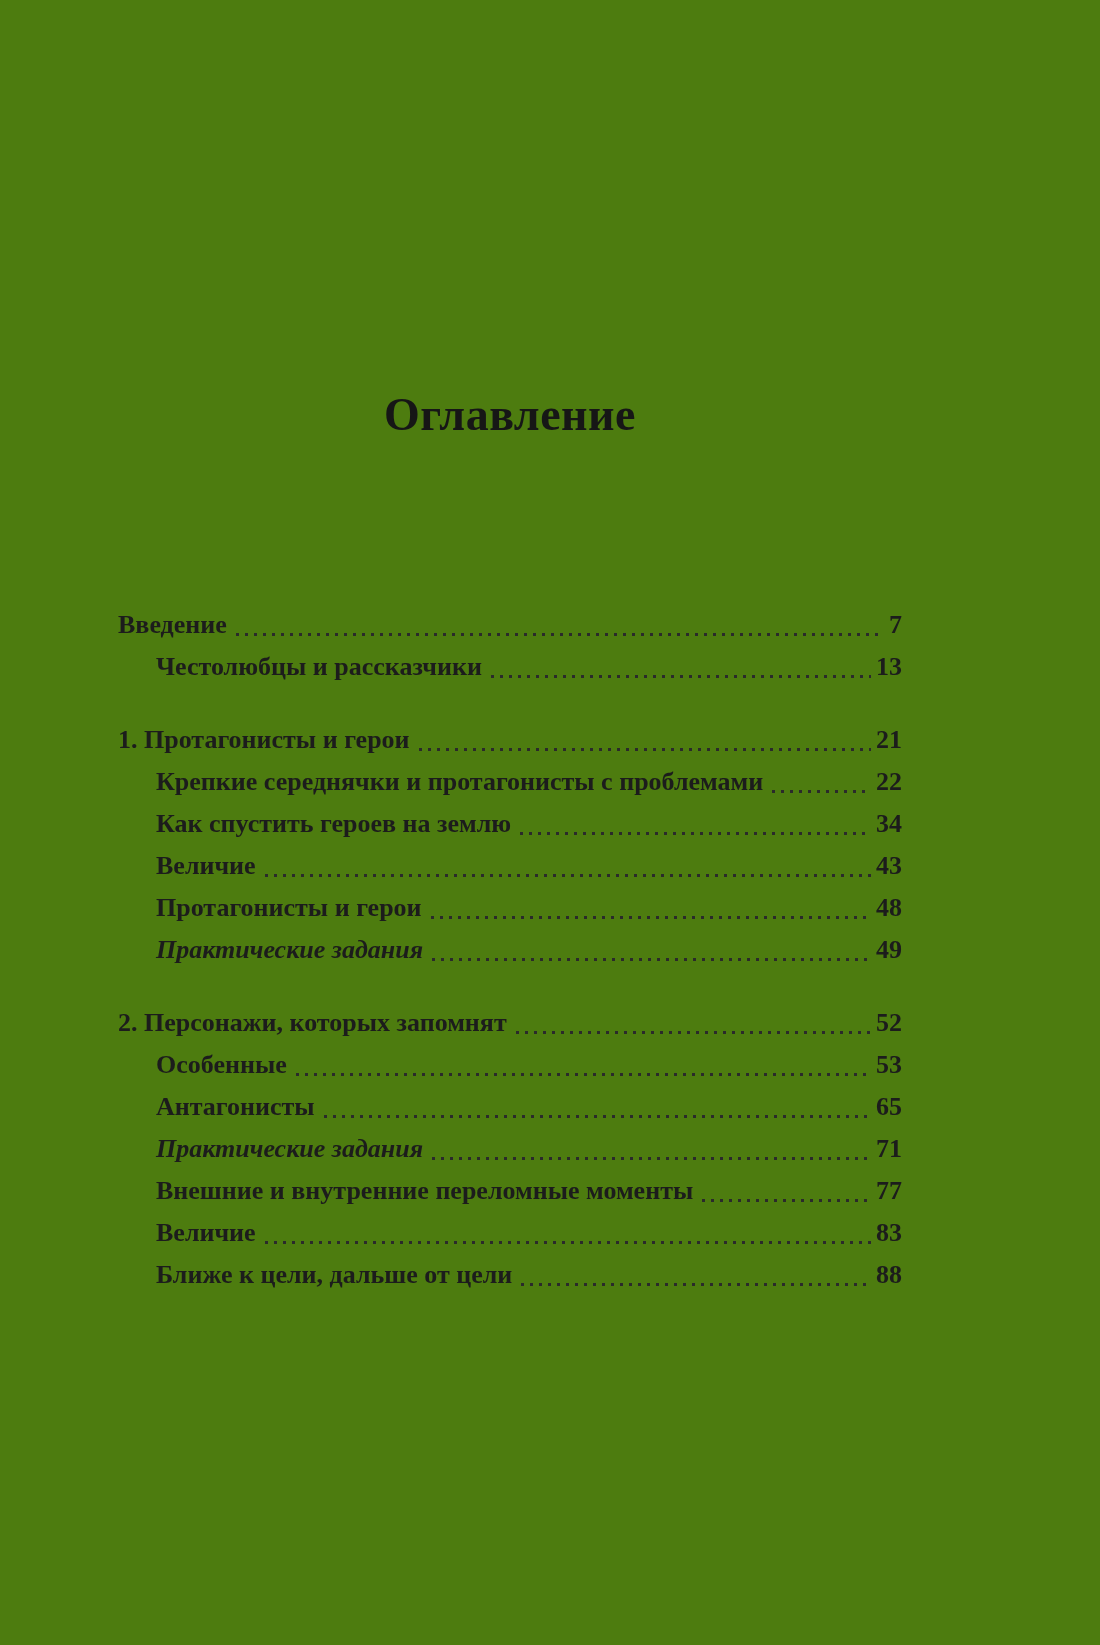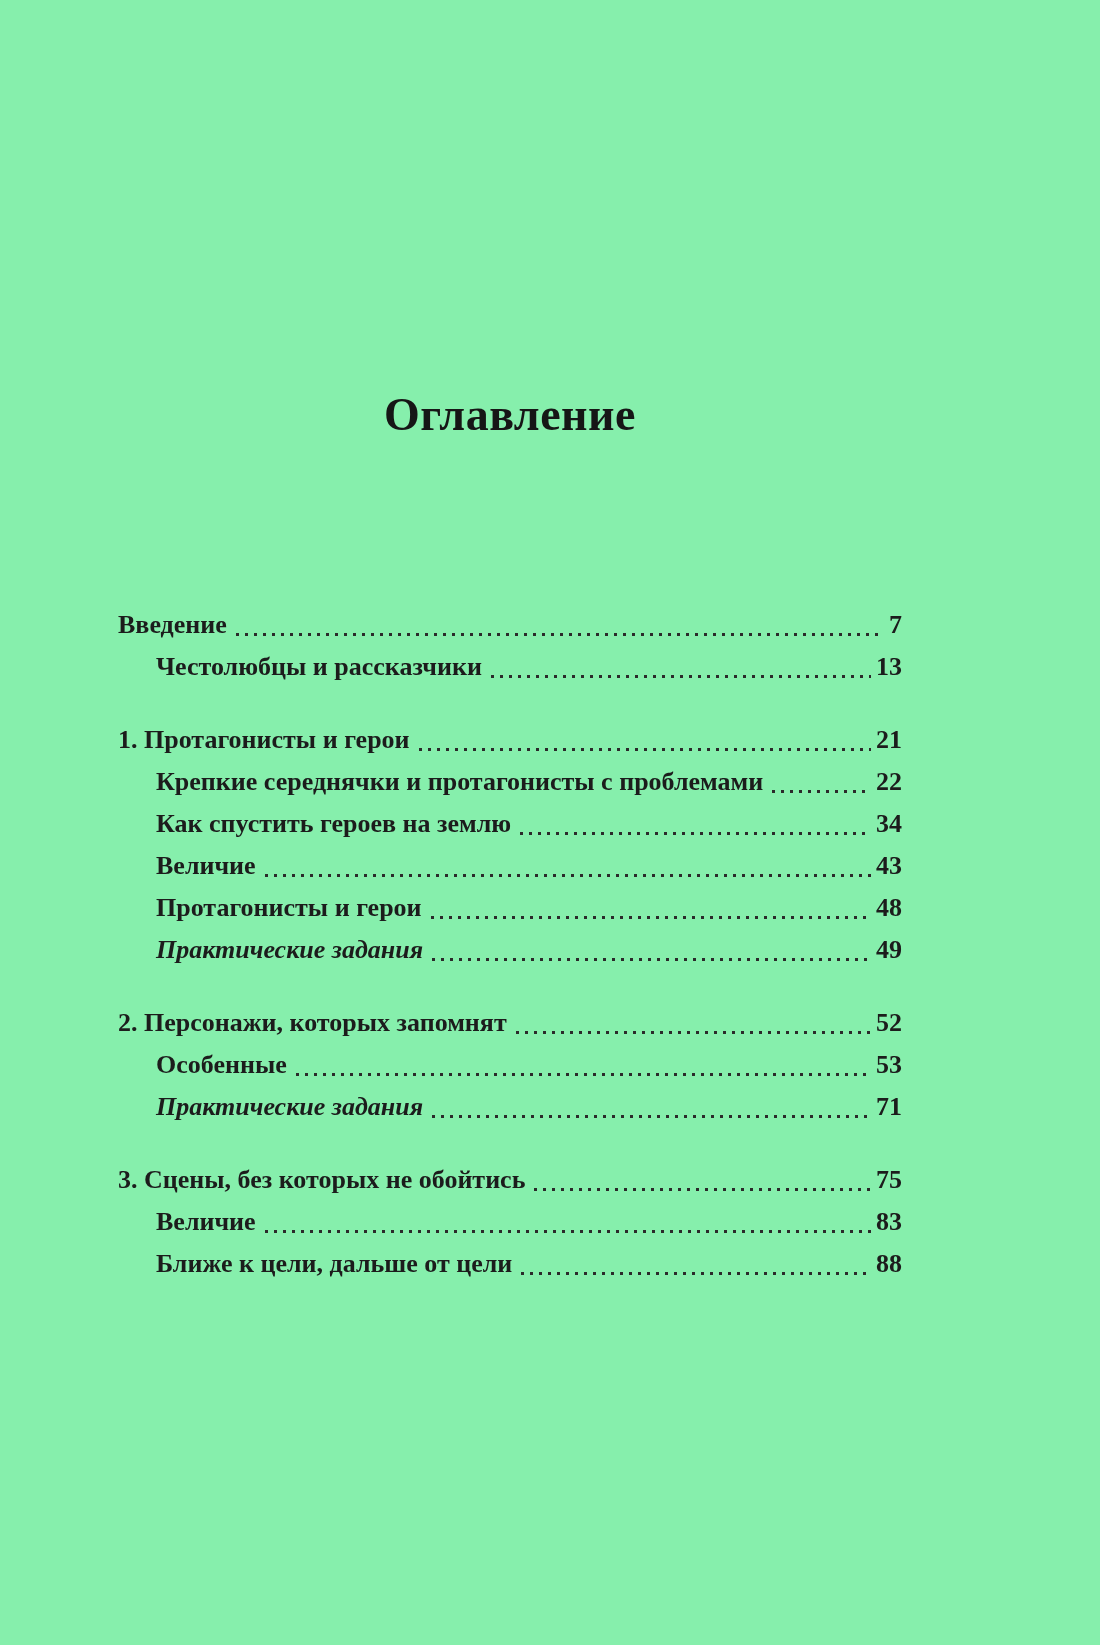--- a/index.html
+++ b/index.html
@@ -11,21 +11,21 @@
     width: 1100px;
     height: 1645px;
     font-family: "Liberation Serif", "DejaVu Serif", serif;
     color: #1c1c1c;
     overflow: hidden;
   }
   .page {
     position: relative;
     width: 1100px;
     height: 1645px;
-    background: #86efac;
+    background: #4d7c0f;
   }
   .title {
     position: absolute;
     top: 388px;
     left: 118px;
     width: 784px;
     margin: 0;
     text-align: center;
     font-size: 46px;
     font-weight: bold;
@@ -127,29 +127,34 @@
       <div class="toc-row bold group">
         <span class="label">2. Персонажи, которых запомнят</span>
         <span class="leader"></span>
         <span class="pagenum">52</span>
       </div>
       <div class="toc-row indent">
         <span class="label">Особенные</span>
         <span class="leader"></span>
         <span class="pagenum">53</span>
       </div>
+      <div class="toc-row indent">
+        <span class="label">Антагонисты</span>
+        <span class="leader"></span>
+        <span class="pagenum">65</span>
+      </div>
       <div class="toc-row indent italic">
         <span class="label">Практические задания</span>
         <span class="leader"></span>
         <span class="pagenum">71</span>
       </div>
-      <div class="toc-row bold group">
-        <span class="label">3. Сцены, без которых не обойтись</span>
+      <div class="toc-row indent">
+        <span class="label">Внешние и внутренние переломные моменты</span>
         <span class="leader"></span>
-        <span class="pagenum">75</span>
+        <span class="pagenum">77</span>
       </div>
       <div class="toc-row indent">
         <span class="label">Величие</span>
         <span class="leader"></span>
         <span class="pagenum">83</span>
       </div>
       <div class="toc-row indent">
         <span class="label">Ближе к цели, дальше от цели</span>
         <span class="leader"></span>
         <span class="pagenum">88</span>

